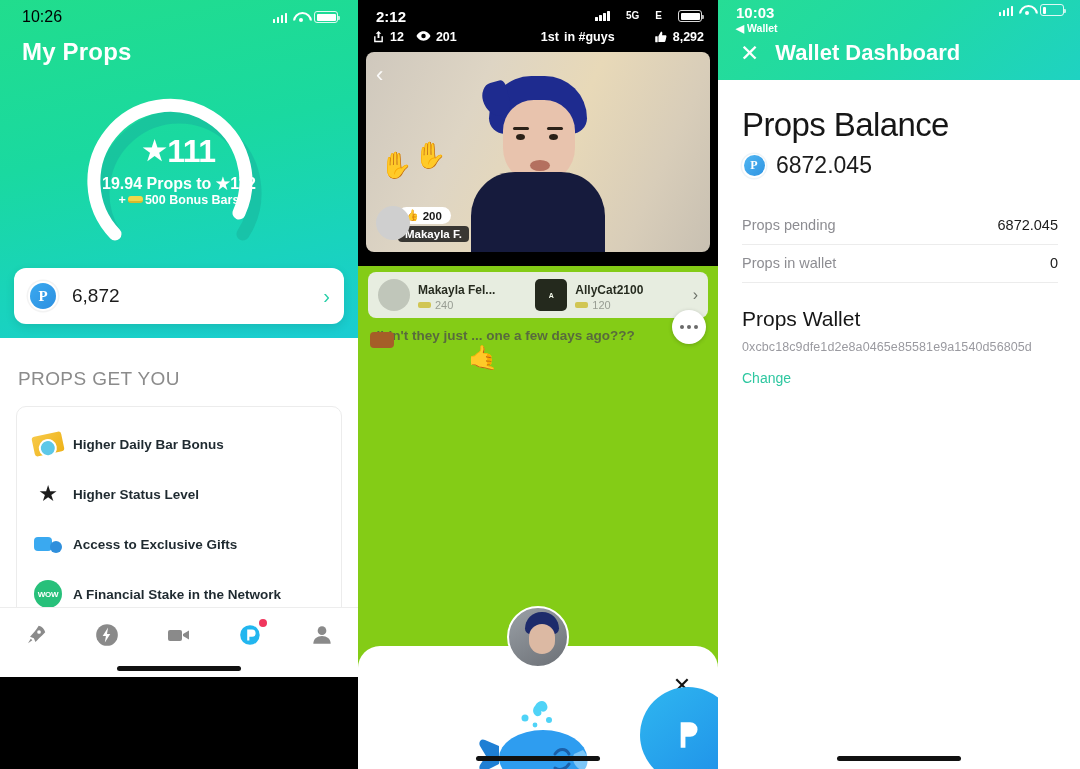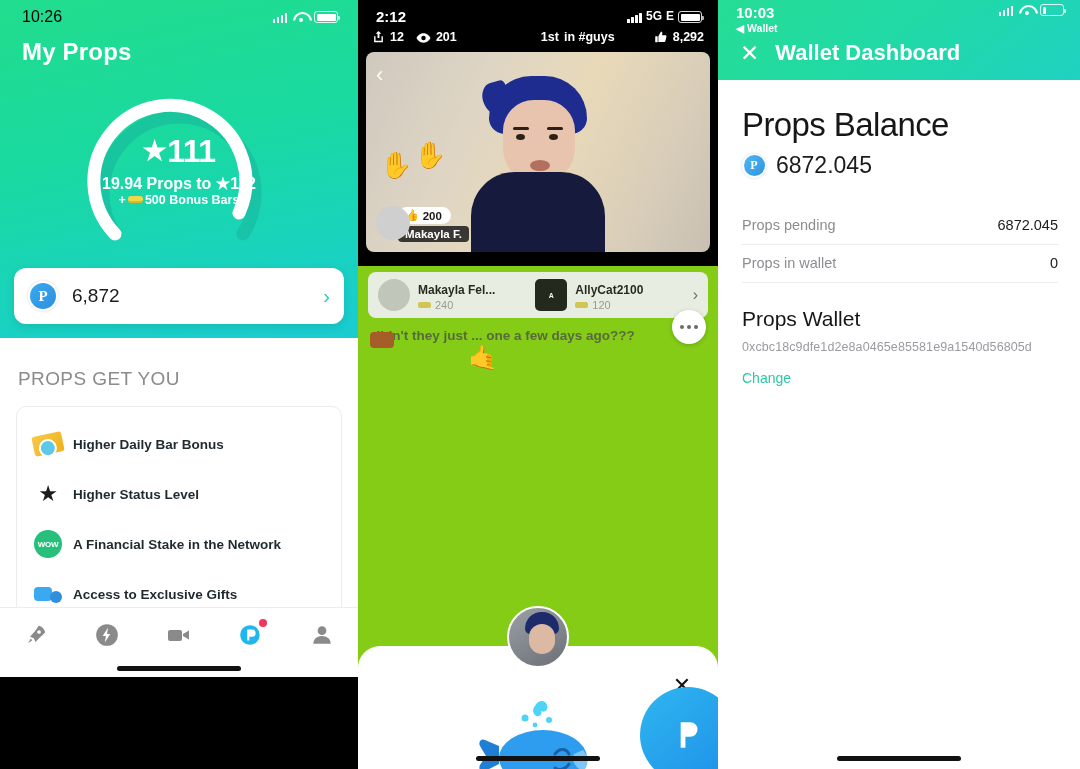--- a/index.html
+++ b/index.html
@@ -72,23 +72,23 @@
 
   .p1-tabbar { position:absolute; bottom:0; left:0; right:0; height:70px; border-top:1px solid #ededed; background:#fff; display:flex; align-items:center; justify-content:space-around; padding-bottom:16px; }
   .tabi { width:34px; height:34px; display:flex; align-items:center; justify-content:center; position:relative; color:#8a8a8a; }
   .tab-dot { position:absolute; top:1px; right:1px; width:8px;height:8px;border-radius:50%;background:#f0365d; }
   .home-ind { position:absolute; bottom:6px; left:50%; transform:translateX(-50%); width:124px; height:5px; border-radius:3px; background:#111; }
 
   
   .panel2 { width:360px; height:769px; position:relative; background:#000; overflow:hidden; }
   .p2-status { display:flex; align-items:center; justify-content:space-between; padding:6px 16px 0 18px; height:26px; }
   .p2-time { color:#fff; font-size:15px; font-weight:bold; }
-  .p2-right { display:flex; align-items:flex-end; gap:4px; color:#fff; font-size:12px; font-weight:bold; }
+  .p2-right { display:flex; align-items:flex-start; gap:16px; color:#fff; font-size:10px; font-weight:bold; }
   .p2-statrow { display:flex; align-items:center; padding:4px 14px 6px 14px; color:#fff; font-size:12.5px; font-weight:bold; }
-  .p2-statrow .grp { display:flex; align-items:flex-end; gap:5px; }
+  .p2-statrow .grp { display:flex; align-items:flex-start; gap:5px; }
   .p2-statrow .spacer { flex:1; }
   .p2-rank { font-weight:bold;margin-left:45px; }
 
   .video-card { margin:2px 8px 0 8px; height:200px; border-radius:8px; overflow:hidden; position:relative;
     background: linear-gradient(115deg,#cfc8bd 0%,#ded5c4 30%,#e8d9b8 55%,#d8cdb9 80%,#c8c0b2 100%); }
   .vid-person { position:absolute; left:50%; transform:translateX(-50%); bottom:0; width:150px; height:180px; }
   .vp-hair { position:absolute; left:26px; top:4px; width:98px; height:58px; background:#1e2b8f; border-radius:48px 48px 18px 18px; }
   .vp-hair::after{content:"";position:absolute;left:-6px;top:6px;width:26px;height:34px;background:#1e2b8f;border-radius:50% 20% 40% 60%;transform:rotate(-16deg);}
   .vp-face { position:absolute; left:40px; top:28px; width:72px; height:84px; background:#e8c3ad; border-radius:36px 36px 42px 42px; }
   .vp-eye { position:absolute; width:9px;height:6px;border-radius:50%;background:#2a2118;top:34px;}
@@ -224,29 +224,29 @@
           <span class="perk-label">Higher Daily Bar Bonus</span>
         </div>
         <div class="perk-row">
           <span class="perk-ico">
               <span class="ico-star">★</span>
             </span>
           <span class="perk-label">Higher Status Level</span>
         </div>
         <div class="perk-row">
           <span class="perk-ico">
-              <span class="ico-wow">WOW</span>
-            </span>
-          <span class="perk-label">A Financial Stake in the Network</span>
+              <span class="ico-gift"></span>
+            </span>
+          <span class="perk-label">Access to Exclusive Gifts</span>
         </div>
         <div class="perk-row">
           <span class="perk-ico">
-              <span class="ico-gift"></span>
-            </span>
-          <span class="perk-label">Access to Exclusive Gifts</span>
+              <span class="ico-wow">WOW</span>
+            </span>
+          <span class="perk-label">A Financial Stake in the Network</span>
         </div>
       </div>
     </div>
 
     <div class="p1-tabbar">
       <div class="tabi">
         <svg width="26" height="26" viewBox="0 0 24 24">
           <path d="M14.5 3.5c3 .6 5.3 2.9 6 6-3.6 3.6-7.2 7.2-9 9l-1.5-3.5L6.5 13.5c1.8-1.8 5.4-5.4 8-10z" fill="#8a8a8a"></path>
           <circle cx="14.8" cy="9.2" r="1.7" fill="#fff"></circle>
           <path d="M7.2 15.5l-2.6 4 4-2.6z" fill="#8a8a8a"></path>

